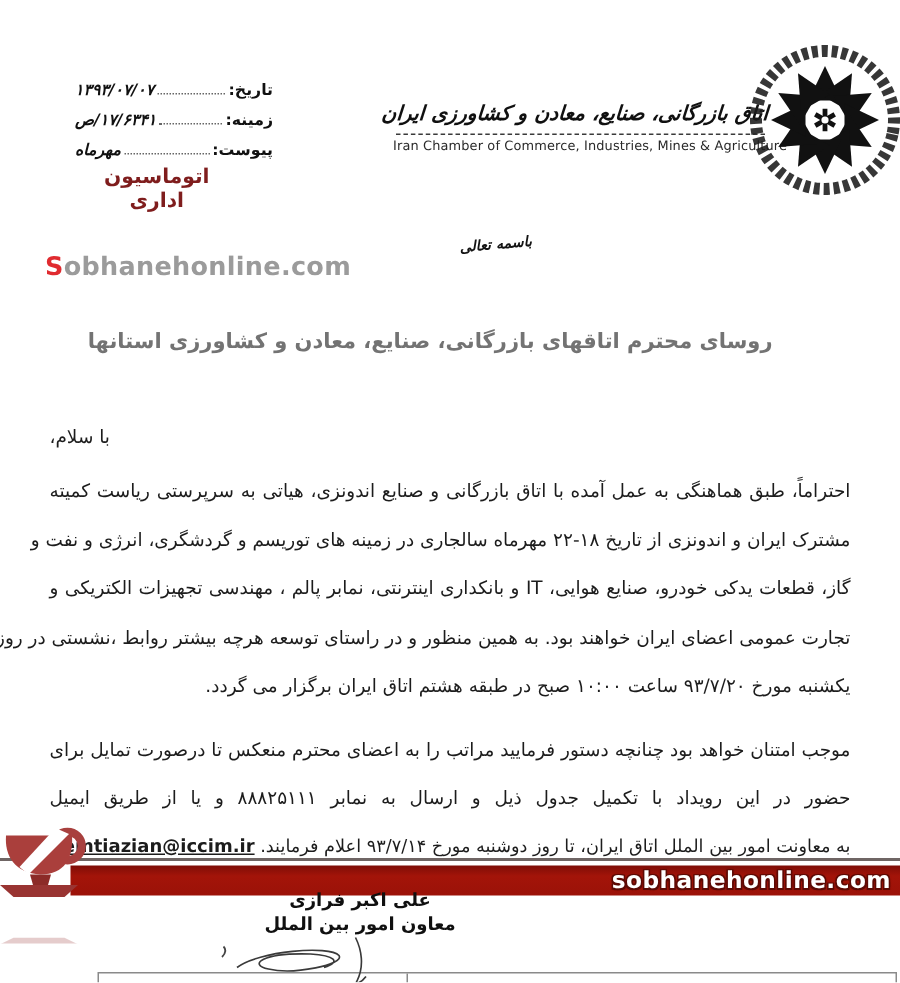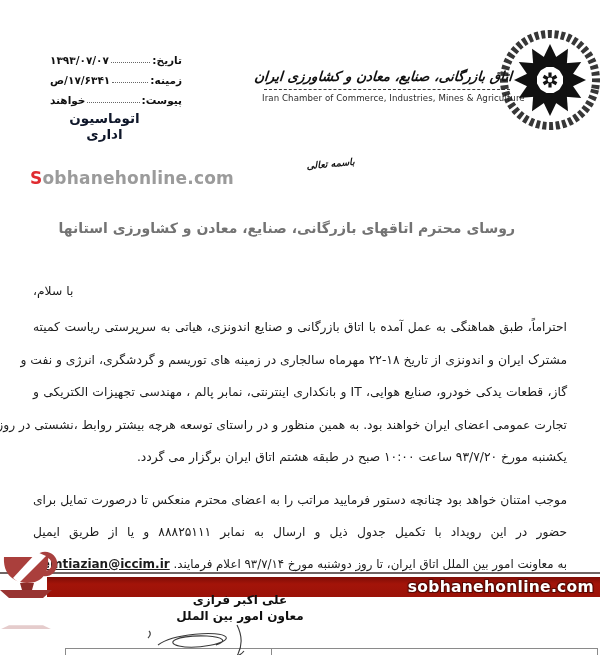--- a/index.html
+++ b/index.html
@@ -5,23 +5,23 @@
   html,body{margin:0;padding:0;background:#fff;}
   .page{
     position:relative;width:600px;height:655px;background:#ffffff;
     overflow:hidden;font-family:"DejaVu Sans",sans-serif;color:#1c1c1c;
   }
   
   .meta-block{position:absolute;left:50px;top:46px;width:132px;direction:rtl;}
   .meta-row{display:flex;align-items:flex-end;height:20px;font-size:10.5px;}
   .meta-label{font-weight:600;white-space:nowrap;color:#111;}
   .meta-leader{flex:1;border-bottom:1px dotted #666;margin:0 2px 3px 2px;min-width:8px;}
-  .meta-value{font-weight:700;white-space:nowrap;color:#111;}
+  .meta-value{font-weight:700;white-space:nowrap;color:#111;font-style:italic;}
   .automation{position:absolute;left:52px;top:110px;width:105px;text-align:center;
-    font-size:13.5px;font-weight:600;direction:rtl;color:#0f172a;}
+    font-size:13.5px;font-weight:600;direction:rtl;color:#7f1d1d;}
   
   .header-center{position:absolute;left:262px;top:68px;width:250px;text-align:center;}
   .fa-title{font-size:13.5px;font-weight:bold;font-style:italic;direction:rtl;
     white-space:nowrap;color:#101010;transform:skewX(-4deg);}
   .header-divider{border:none;border-top:1.5px dashed #3a3a3a;margin:5px 2px 3px 2px;}
   .en-title{font-size:8.6px;color:#2a2a2a;letter-spacing:0.1px;white-space:nowrap;}
   
   .logo{position:absolute;left:498px;top:24px;}
   
   .wm-top{position:absolute;left:30px;top:168px;font-size:17px;font-weight:bold;
@@ -72,21 +72,21 @@
       <span class="meta-value">۱۳۹۳/۰۷/۰۷</span>
     </div>
     <div class="meta-row">
       <span class="meta-label">زمینه:</span>
       <span class="meta-leader"></span>
       <span class="meta-value">۱۷/۶۳۴۱/ص</span>
     </div>
     <div class="meta-row">
       <span class="meta-label">پیوست:</span>
       <span class="meta-leader"></span>
-      <span class="meta-value">خواهند</span>
+      <span class="meta-value">مهرماه</span>
     </div>
   </div>
   <div class="automation">اتوماسیون اداری</div>
 
   <div class="header-center">
     <div class="fa-title">اتاق بازرگانی، صنایع، معادن و کشاورزی ایران</div>
     <hr class="header-divider">
     <div class="en-title">Iran Chamber of Commerce, Industries, Mines &amp; Agriculture</div>
   </div>
 

